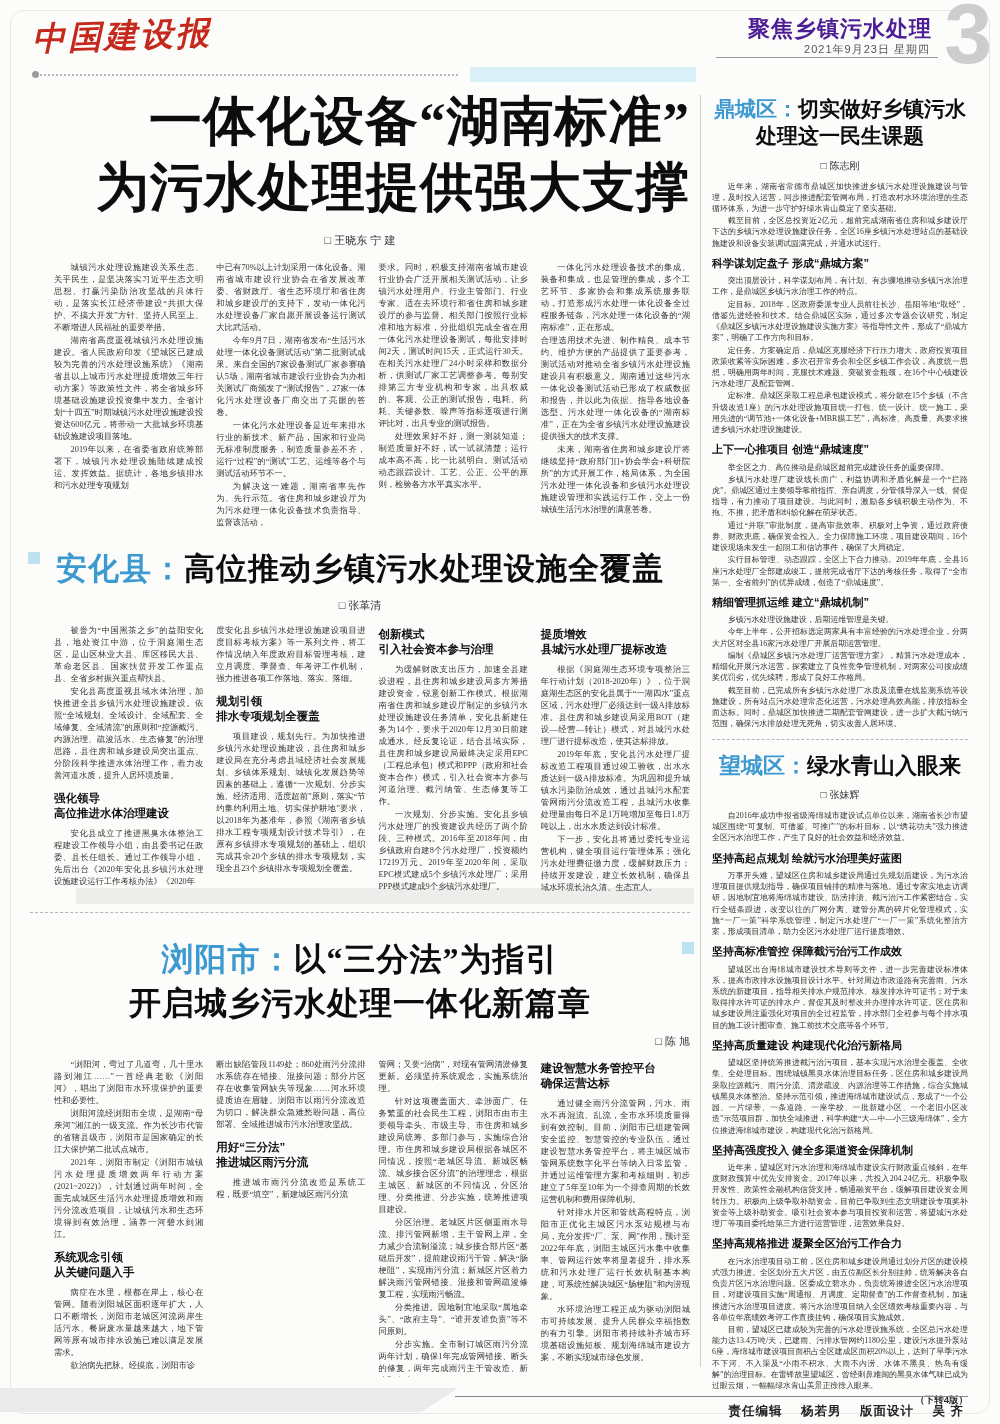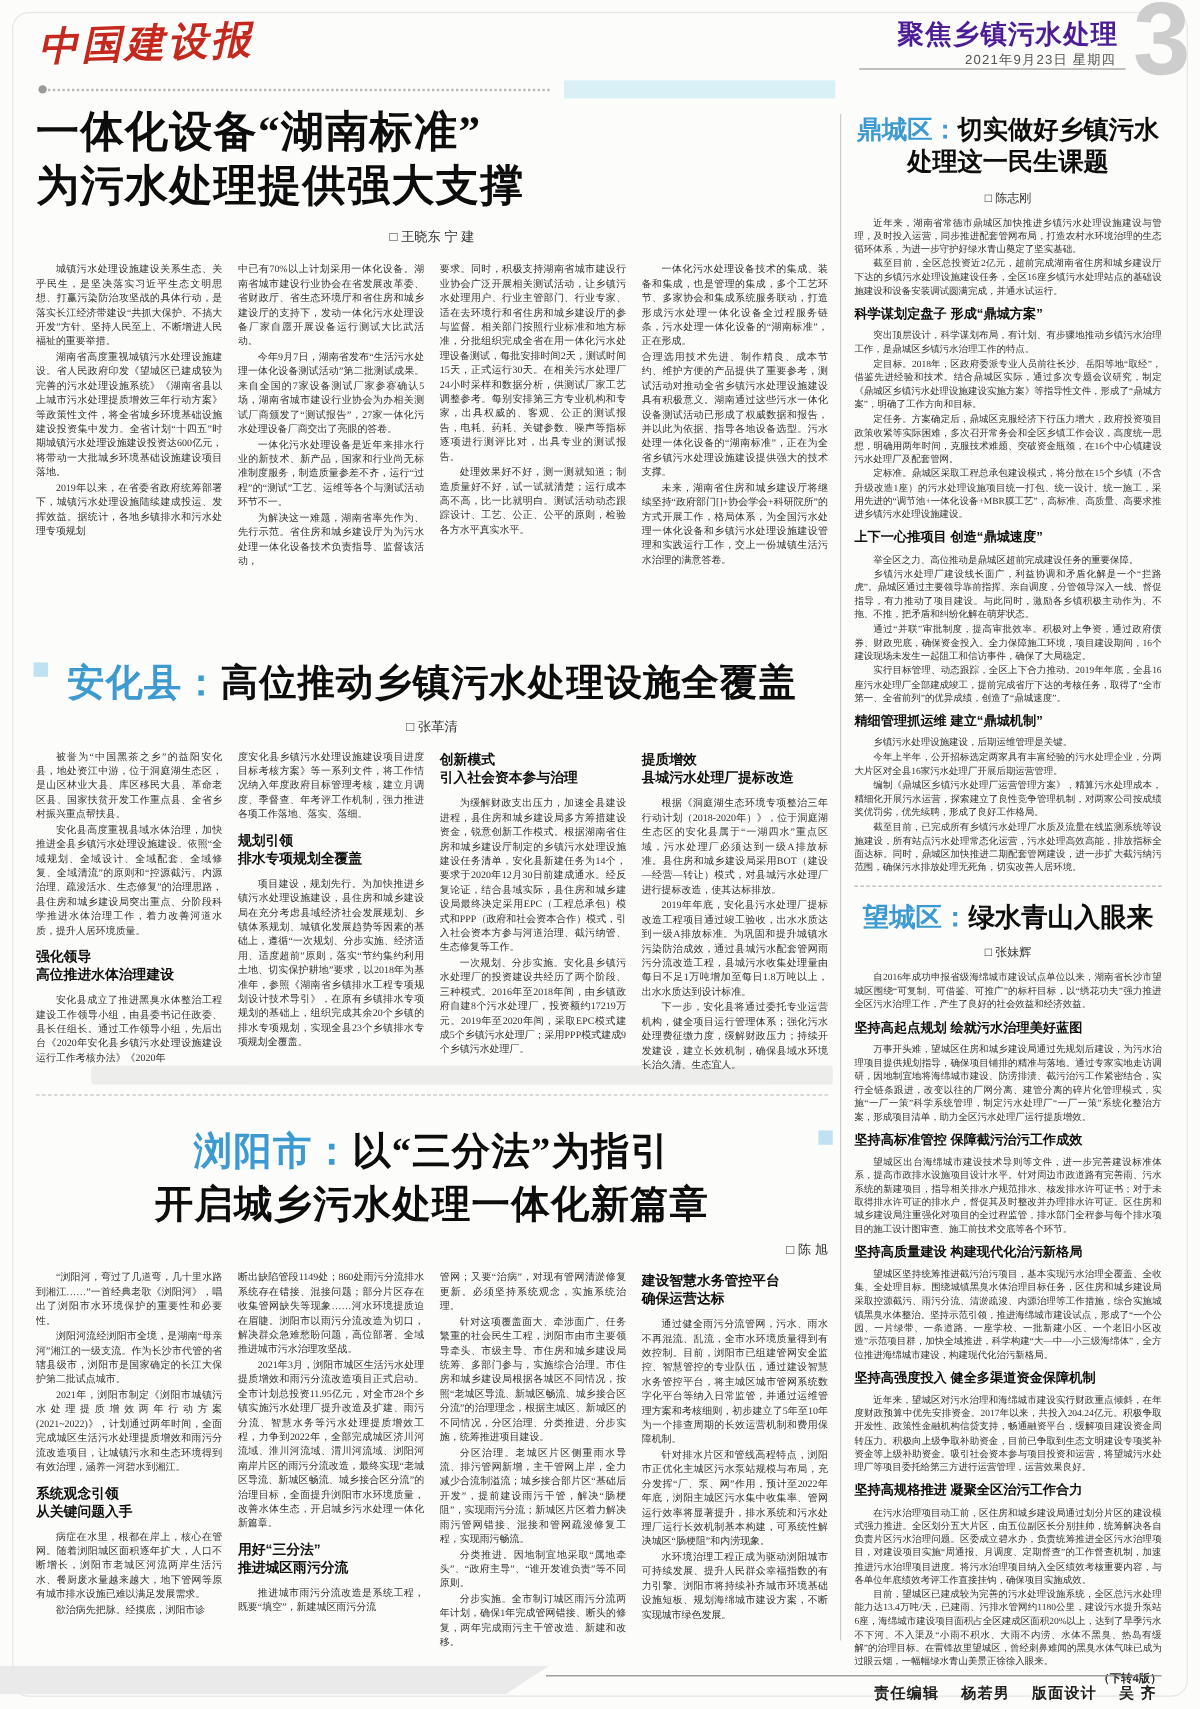--- a/index.html
+++ b/index.html
@@ -29,26 +29,26 @@
   .bottomdecor{position:absolute;left:0;top:1388px;width:458px;height:24px;background:#eaeaea;
                clip-path:polygon(0 0,100% 0,92% 100%,0 100%);}
   .vdivider{position:absolute;left:700px;top:95px;height:1272px;border-left:1px solid #ccc;}
   .dashed-h{border-top:1px dashed #b5b5b5;}
   
   .byline{text-align:center;font-family:"Liberation Sans",sans-serif;font-size:11px;color:#333;}
   .para{font-size:8.3px;line-height:1.45;text-align:justify;text-indent:2em;margin:0 0 1px;color:#333;}
   .para.cont{text-indent:0;}
   .subhead{font-family:"Liberation Sans",sans-serif;font-weight:bold;text-align:left;
            font-size:11.5px;line-height:1.3;color:#111;margin:9px 0 7px;}
-  .cols{display:flex;gap:13px;overflow:hidden;}
+  .cols{display:flex;gap:13px;overflow:hidden;margin-left:24px;}
   .col{flex:1;min-width:0;}
   .blue{color:#3d9ad1;font-family:"Liberation Sans",sans-serif;}
   
   .main-art{position:absolute;left:30px;top:88px;width:660px;}
-  .main-title{text-align:left;font-weight:bold;font-size:36px;line-height:1.25;letter-spacing:1px;color:#0d0d0d;}
+  .main-title{text-align:right;font-weight:bold;font-size:53px;line-height:1.25;letter-spacing:1px;color:#0d0d0d;}
   
   .sec{position:absolute;left:30px;width:660px;}
   .sec-title{text-align:center;font-weight:bold;font-size:31px;color:#0d0d0d;letter-spacing:1px;}
   .sec-title .blue{font-weight:bold;}
   
   .rightcol{position:absolute;left:712px;top:95px;width:256px;}
   .r-title{text-align:center;font-weight:bold;font-size:21px;line-height:1.3;color:#0d0d0d;}
   .rightcol .para{font-size:7.9px;line-height:1.42;}
   .rightcol .subhead{font-size:11px;margin:7px 0 5px;}
   .jump{text-align:right;font-family:"Liberation Sans",sans-serif;font-weight:bold;font-size:9.5px;margin-top:3px;}
@@ -143,21 +143,20 @@
     <div class="col">
       <p class="para">“浏阳河，弯过了几道弯，几十里水路到湘江……”一首经典老歌《浏阳河》，唱出了浏阳市水环境保护的重要性和必要性。</p>
       <p class="para">浏阳河流经浏阳市全境，是湖南“母亲河”湘江的一级支流。作为长沙市代管的省辖县级市，浏阳市是国家确定的长江大保护第二批试点城市。</p>
       <p class="para">2021年，浏阳市制定《浏阳市城镇污水处理提质增效两年行动方案(2021~2022)》，计划通过两年时间，全面完成城区生活污水处理提质增效和雨污分流改造项目，让城镇污水和生态环境得到有效治理，涵养一河碧水到湘江。</p>
       <div class="subhead"><span>系统观念引领</span><br><span>从关键问题入手</span></div>
       <p class="para">病症在水里，根都在岸上，核心在管网。随着浏阳城区面积逐年扩大，人口不断增长，浏阳市老城区河流两岸生活污水、餐厨废水量越来越大，地下管网等原有城市排水设施已难以满足发展需求。</p>
       <p class="para">欲治病先把脉。经摸底，浏阳市诊</p>
     </div>
     <div class="col">
       <p class="para cont">断出缺陷管段1149处；860处雨污分流排水系统存在错接、混接问题；部分片区存在收集管网缺失等现象……河水环境提质迫在眉睫。浏阳市以雨污分流改造为切口，解决群众急难愁盼问题，高位部署、全域推进城市污水治理攻坚战。</p>
-      <p class="para">2021年3月，浏阳市城区生活污水处理提质增效和雨污分流改造项目正式启动。全市计划总投资11.95亿元，对全市28个乡镇实施污水处理厂提升改造及扩建、雨污分流、智慧水务等污水处理提质增效工程，力争到2022年，全部完成城区济川河流域、淮川河流域、渭川河流域、浏阳河南岸片区的雨污分流改造，最终实现“老城区导流、新城区畅流、城乡接合区分流”的治理目标，全面提升浏阳市水环境质量，改善水体生态，开启城乡污水处理一体化新篇章。</p>
       <div class="subhead"><span>用好“三分法”</span><br><span>推进城区雨污分流</span></div>
       <p class="para">推进城市雨污分流改造是系统工程，既要“填空”，新建城区雨污分流</p>
     </div>
     <div class="col">
       <p class="para cont">管网；又要“治病”，对现有管网清淤修复更新。必须坚持系统观念，实施系统治理。</p>
       <p class="para">针对这项覆盖面大、牵涉面广、任务繁重的社会民生工程，浏阳市由市主要领导牵头、市级主导、市住房和城乡建设局统筹、多部门参与，实施综合治理。市住房和城乡建设局根据各城区不同情况，按照“老城区导流、新城区畅流、城乡接合区分流”的治理理念，根据主城区、新城区的不同情况，分区治理、分类推进、分步实施，统筹推进项目建设。</p>
       <p class="para">分区治理。老城区片区侧重雨水导流、排污管网新增，主干管网上岸，全力减少合流制溢流；城乡接合部片区“基础后开发”，提前建设雨污干管，解决“肠梗阻”，实现雨污分流；新城区片区着力解决雨污管网错接、混接和管网疏浚修复工程，实现雨污畅流。</p>
       <p class="para">分类推进。因地制宜地采取“属地牵头”、“政府主导”、“谁开发谁负责”等不同原则。</p>
       <p class="para">分步实施。全市制订城区雨污分流两年计划，确保1年完成管网错接、断头的修复，两年完成雨污主干管改造、新建和改移。</p>
     </div>

